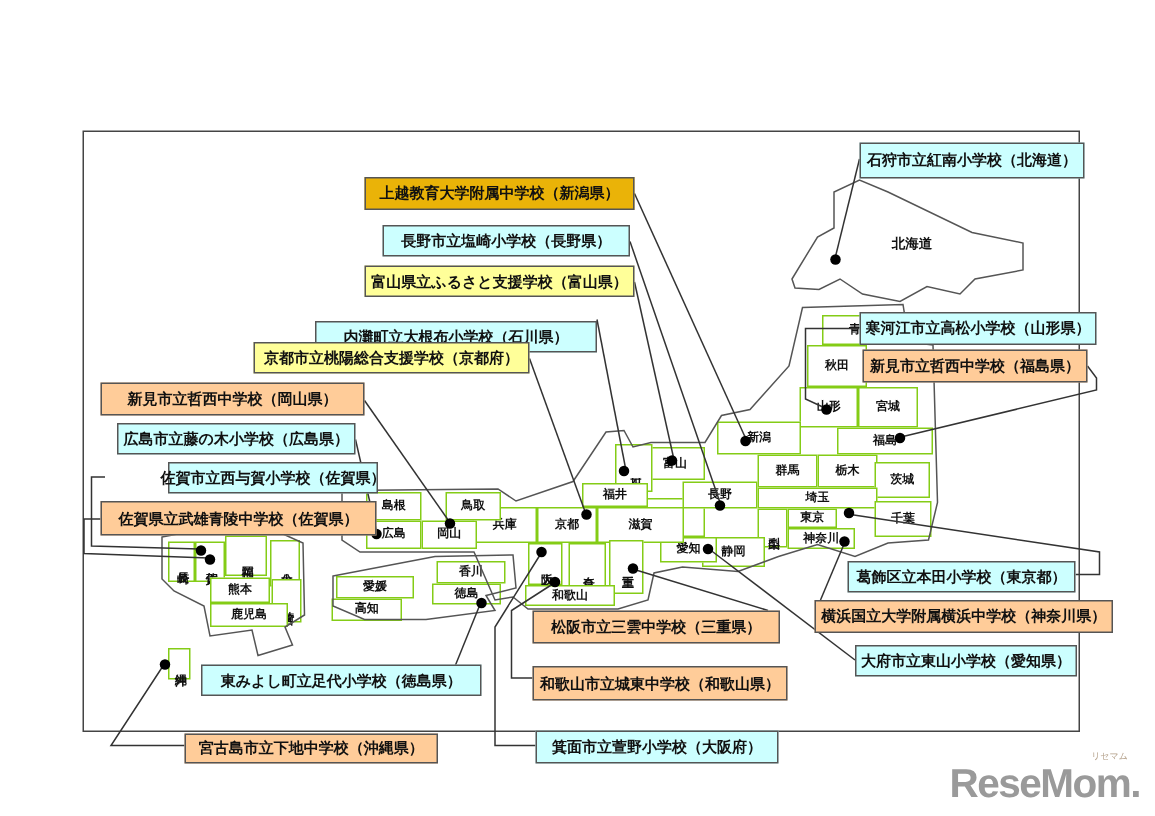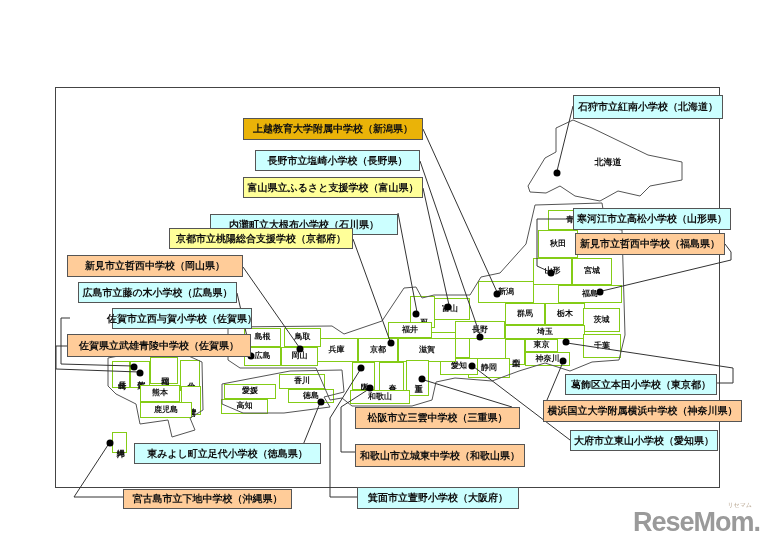--- a/index.html
+++ b/index.html
@@ -51,29 +51,29 @@
       <div class="pref" style="left: 468px; top: 358px; width: 42px; height: 20px;">静岡</div>
       <div class="pref" style="left: 440px; top: 358px; width: 38px; height: 17px;">愛知</div>
       <div class="pref" style="left: 425px; top: 332px; width: 45px; height: 26px;">岐阜</div>
       <div class="pref" style="left: 455px; top: 321px; width: 50px; height: 18px;">長野</div>
       <div class="pref" style="left: 430px; top: 298px; width: 40px; height: 22px;">富山</div>
       <div class="pref vert" style="left: 410px; top: 296px; width: 25px; height: 32px;">石川</div>
       <div class="pref" style="left: 388px; top: 322px; width: 44px; height: 16px;">福井</div>
       <div class="pref" style="left: 398px; top: 338px; width: 58px; height: 24px;">滋賀</div>
       <div class="pref" style="left: 358px; top: 338px; width: 40px; height: 24px;">京都</div>
       <div class="pref" style="left: 315px; top: 338px; width: 43px; height: 24px;">兵庫</div>
-      <div class="pref" style="left: 284px; top: 328px; width: 37px; height: 19px;">鳥取</div>
+      <div class="pref" style="left: 297px; top: 328px; width: 37px; height: 19px;">鳥取</div>
       <div class="pref" style="left: 244px; top: 328px; width: 37px; height: 19px;">島根</div>
       <div class="pref" style="left: 281px; top: 347px; width: 37px; height: 19px;">岡山</div>
       <div class="pref" style="left: 244px; top: 347px; width: 37px; height: 19px;">広島</div>
       <div class="pref vert" style="left: 352px; top: 362px; width: 23px; height: 28px;">大阪</div>
       <div class="pref vert" style="left: 379px; top: 362px; width: 25px; height: 31px;">奈良</div>
       <div class="pref vert" style="left: 406px; top: 360px; width: 23px; height: 36px;">三重</div>
       <div class="pref" style="left: 350px; top: 390px; width: 60px; height: 14px;">和歌山</div>
-      <div class="pref" style="left: 279px; top: 374px; width: 46px; height: 15px;">香川</div>
+      <div class="pref" style="left: 291px; top: 374px; width: 46px; height: 15px;">香川</div>
       <div class="pref" style="left: 288px; top: 389px; width: 46px; height: 14px;">徳島</div>
       <div class="pref" style="left: 224px; top: 384px; width: 52px; height: 15px;">愛媛</div>
       <div class="pref" style="left: 221px; top: 399px; width: 47px; height: 15px;">高知</div>
       <div class="pref vert" style="left: 112px; top: 361px; width: 18px; height: 27px;">長崎</div>
       <div class="pref vert" style="left: 130px; top: 361px; width: 20px; height: 27px;">佐賀</div>
       <div class="pref vert" style="left: 150px; top: 357px; width: 28px; height: 27px;">福岡</div>
       <div class="pref vert" style="left: 180px; top: 360px; width: 20px; height: 31px;">大分</div>
       <div class="pref" style="left: 140px; top: 385px; width: 40px; height: 17px;">熊本</div>
       <div class="pref vert" style="left: 181px; top: 386px; width: 20px; height: 29px;">宮崎</div>
       <div class="pref" style="left: 140px; top: 402px; width: 52px; height: 16px;">鹿児島</div>

